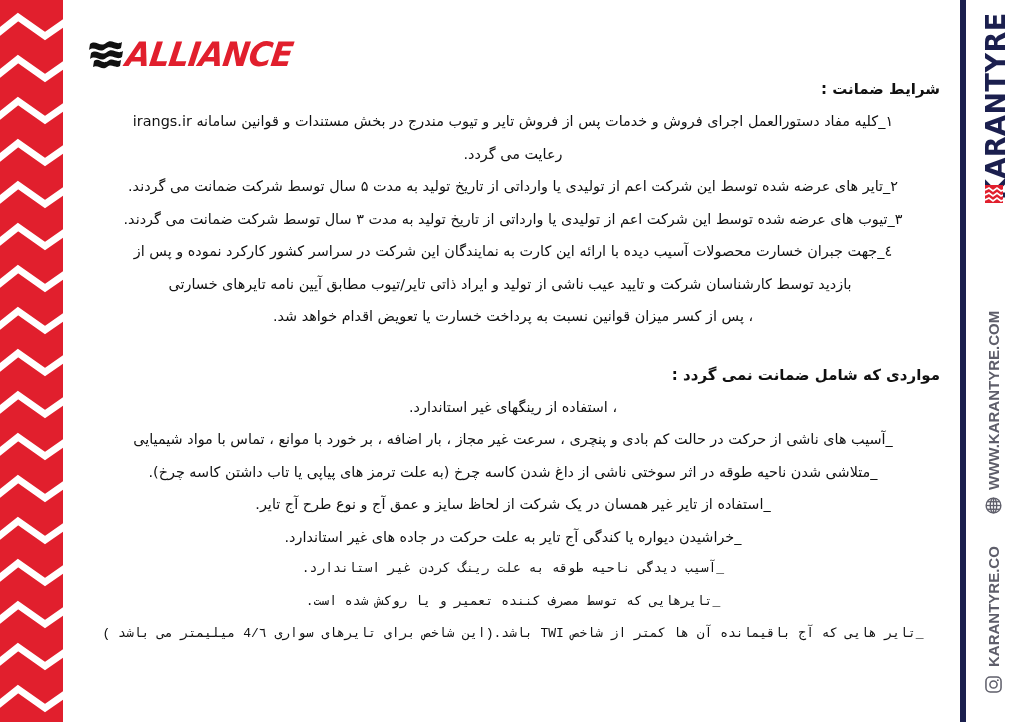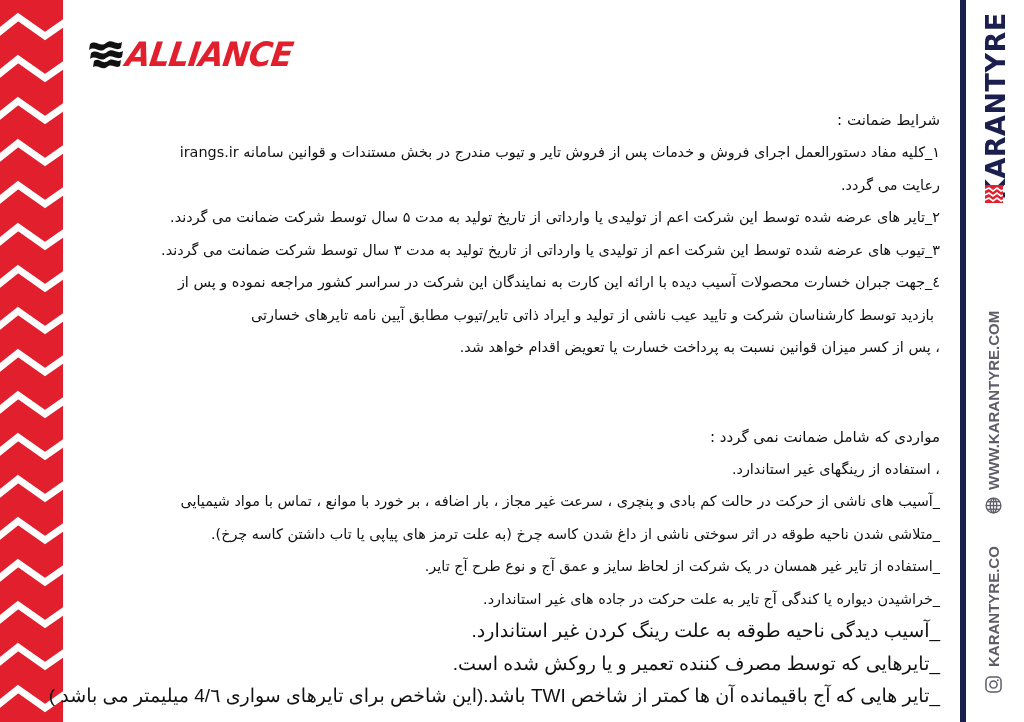--- a/index.html
+++ b/index.html
@@ -4,24 +4,24 @@
 <style>
   html, body { margin:0; padding:0; }
   body { width:1024px; height:722px; position:relative; overflow:hidden; background:#ffffff; font-family:"DejaVu Sans", sans-serif; }
   .left-strip { position:absolute; left:0; top:0; width:63px; height:722px; background:#e11f2d; overflow:hidden; }
   .left-strip svg { position:absolute; left:0; top:0; }
   .brand-logo { position:absolute; left:88px; top:34px; height:40px; display:flex; align-items:center; }
   .brand-mark { width:36px; height:32px; margin-right:2px; }
   .brand-word { font-family:"DejaVu Sans", sans-serif; font-weight:bold; font-style:italic; font-size:32px; letter-spacing:-1px; color:#e11f2d; transform:skewX(-8deg) scaleY(1.05); line-height:40px; }
 
   .content { position:absolute; left:86px; top:73px; width:854px; direction:rtl; text-align:right; color:#111; font-size:14.4px; }
-  .heading { font-weight:normal; font-size:15px; height:32px; line-height:32px;margin-top:31px; }
-  .line { height:32.5px; line-height:32.5px; white-space:nowrap; }
+  .heading { font-weight:bold; font-size:15px; height:32px; line-height:32px; }
+  .line { height:32.5px; line-height:32.5px; white-space:nowrap;text-align:center; }
   .gap { height:26px; }
-  .condensed { font-family:Liberation Sans, sans-serif; font-size:19px; }
+  .condensed { font-family:Liberation Mono, monospace; font-size:13px; }
 
   .right-panel { position:absolute; left:960px; top:0; width:64px; height:722px; background:#fff; }
   .navy-bar { position:absolute; left:960px; top:0; width:6px; height:722px; background:#1b1f4e; }
   .vert { position:absolute; transform-origin:left top; transform:rotate(-90deg); white-space:nowrap; }
   .karantyre-logo { left:980px; top:200px; font-family:"DejaVu Sans", sans-serif; font-weight:bold; font-size:27px; color:#1b1f4e; letter-spacing:0.5px; }
   .k-mark { position:absolute; left:985px; top:185px; width:18px; height:18px; }
   .site-text { left:985px; top:490px; font-family:"Liberation Sans", sans-serif; font-weight:bold; font-size:15px; color:#5e5e6a; }
   .globe { position:absolute; left:985px; top:497px; width:17px; height:17px; }
   .insta-text { left:985px; top:667px; font-family:"Liberation Sans", sans-serif; font-weight:bold; font-size:15px; color:#5e5e6a; }
   .insta { position:absolute; left:985px; top:676px; width:17px; height:17px; }
@@ -63,21 +63,21 @@
   </svg>
   <span class="brand-word">ALLIANCE</span>
 </div>
 
 <div class="content">
   <div class="heading">شرایط ضمانت :</div>
   <div class="line">۱_کلیه مفاد دستورالعمل اجرای فروش و خدمات پس از فروش تایر و تیوب مندرج در بخش مستندات و قوانین سامانه irangs.ir</div>
   <div class="line">رعایت می گردد.</div>
   <div class="line">۲_تایر های عرضه شده توسط این شرکت اعم از تولیدی یا وارداتی از تاریخ تولید به مدت ۵ سال توسط شرکت ضمانت می گردند.</div>
   <div class="line">۳_تیوب های عرضه شده توسط این شرکت اعم از تولیدی یا وارداتی از تاریخ تولید به مدت ۳ سال توسط شرکت ضمانت می گردند.</div>
-  <div class="line">٤_جهت جبران خسارت محصولات آسیب دیده با ارائه این کارت به نمایندگان این شرکت در سراسر کشور مراجعه نموده و پس از</div>
+  <div class="line">٤_جهت جبران خسارت محصولات آسیب دیده با ارائه این کارت به نمایندگان این شرکت در سراسر کشور کارکرد نموده و پس از</div>
   <div class="line" style="padding-right:6px;">بازدید توسط کارشناسان شرکت و تایید عیب ناشی از تولید و ایراد ذاتی تایر/تیوب  مطابق آیین نامه تایرهای خسارتی</div>
   <div class="line">، پس از کسر میزان قوانین نسبت به پرداخت خسارت یا تعویض اقدام خواهد شد.</div>
   <div class="gap"></div>
   <div class="heading">مواردی که شامل ضمانت نمی گردد :</div>
   <div class="line">، استفاده از رینگهای غیر استاندارد.</div>
   <div class="line">_آسیب های ناشی از حرکت در حالت کم بادی و پنچری ، سرعت غیر مجاز ، بار اضافه ، بر خورد با موانع ، تماس با مواد شیمیایی</div>
   <div class="line">_متلاشی شدن ناحیه طوقه در اثر سوختی ناشی از داغ شدن کاسه چرخ (به علت ترمز های پیاپی یا تاب داشتن کاسه چرخ).</div>
   <div class="line">_استفاده از تایر غیر همسان در یک شرکت از لحاظ سایز و عمق آج و نوع طرح آج تایر.</div>
   <div class="line">_خراشیدن دیواره یا کندگی آج تایر به علت حرکت در جاده های غیر استاندارد.</div>
   <div class="line condensed">_آسیب دیدگی ناحیه طوقه به علت رینگ کردن غیر استاندارد.</div>

